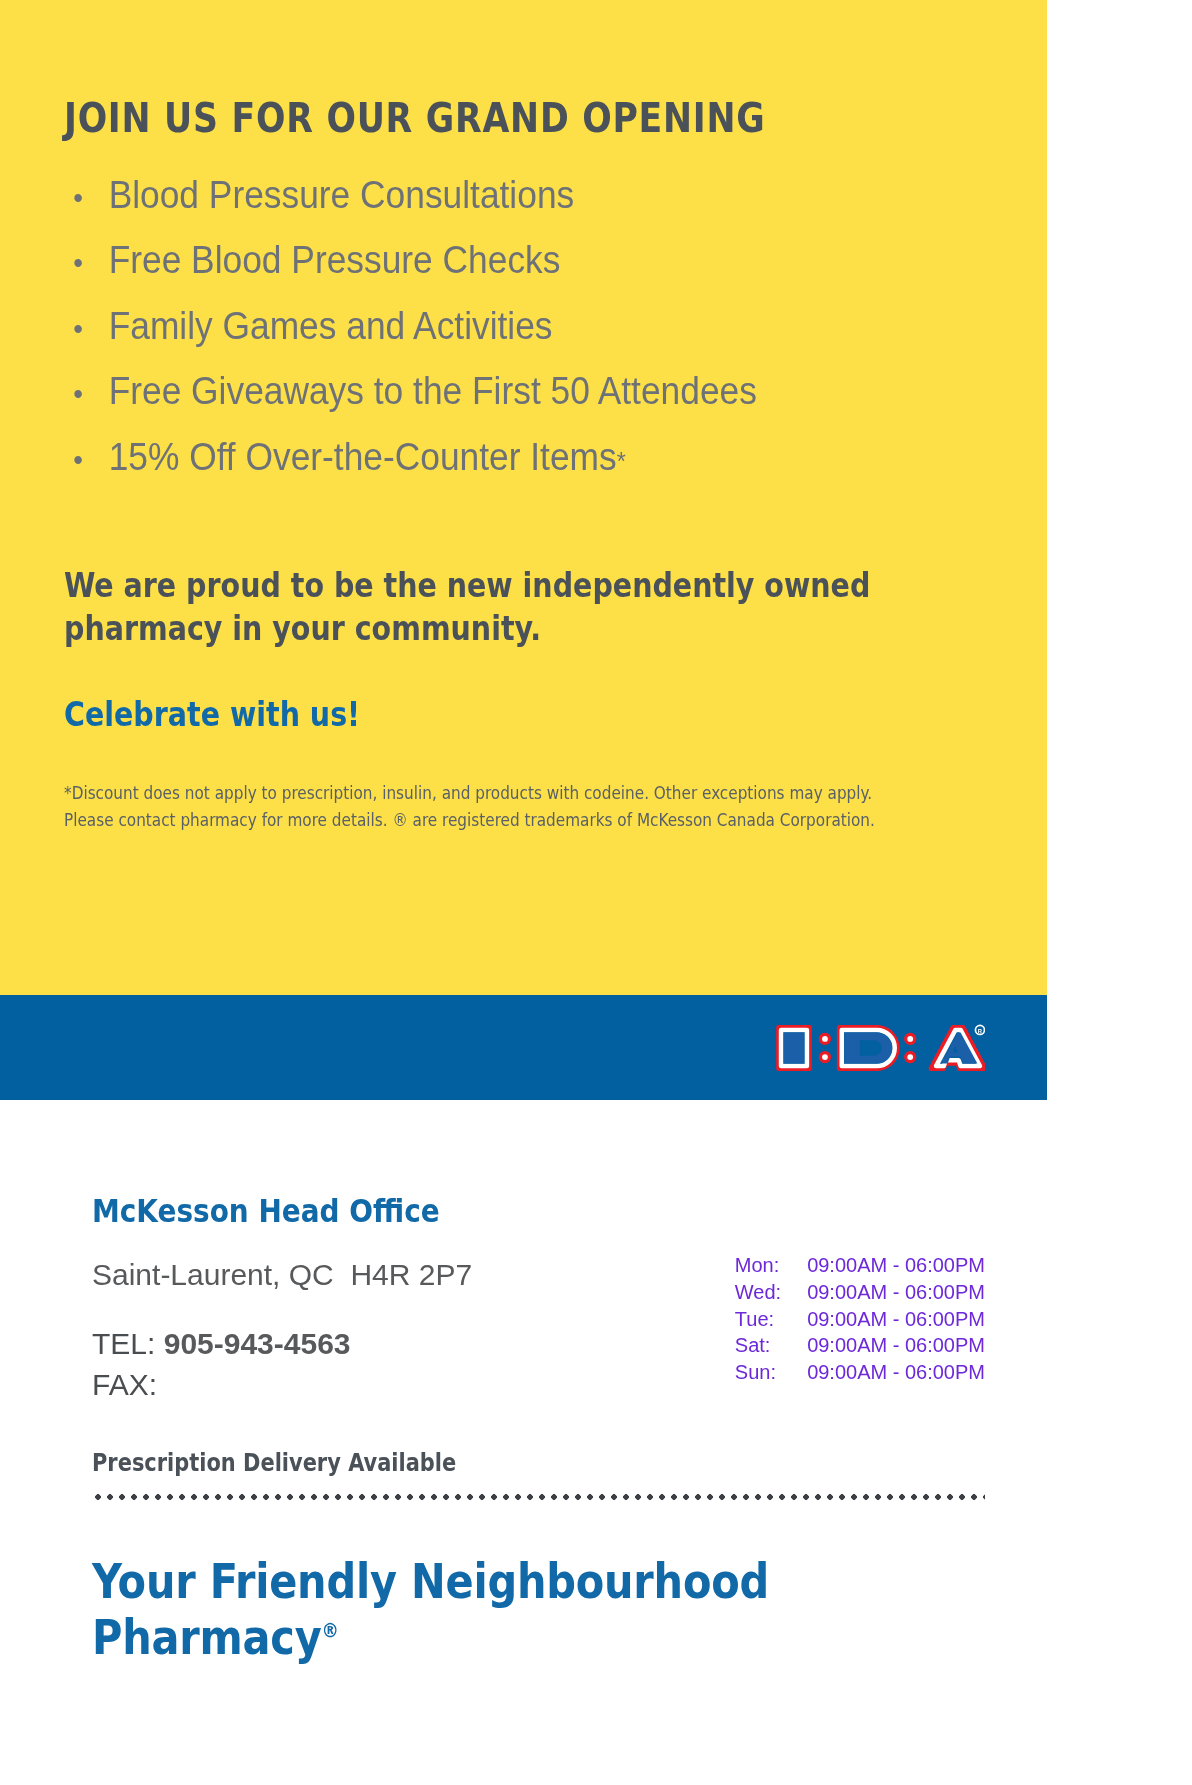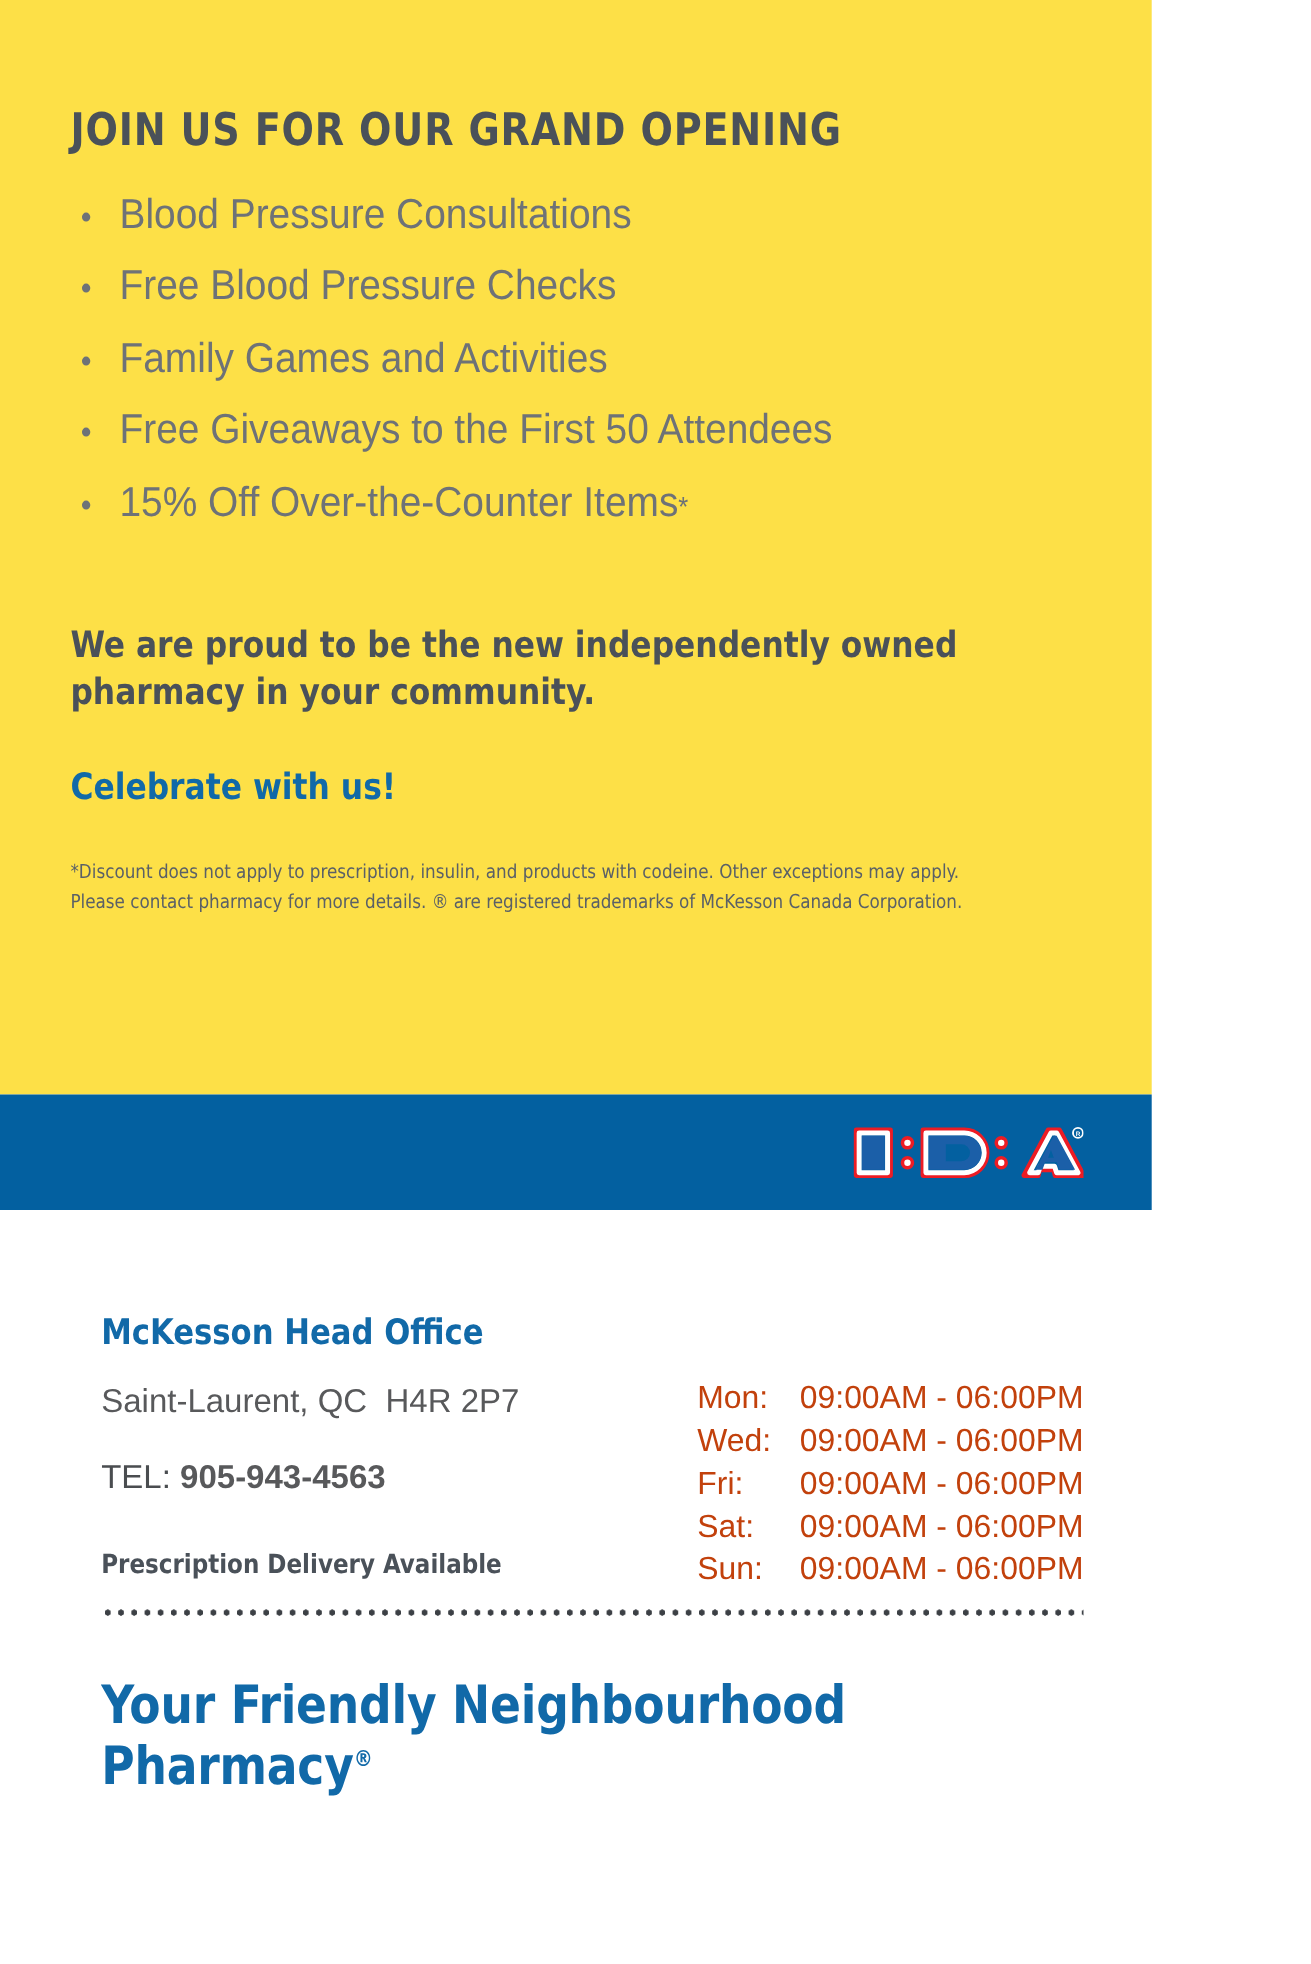--- a/index.html
+++ b/index.html
@@ -191,22 +191,22 @@
     transform-origin: left center;
   }
 
   
   .hours-table {
     flex: 0 0 auto;
     border-collapse: collapse;
     margin-right: 0;
   }
   .hours-table td {
-    font-size: 29px;
-    color: #c2410c;
+    font-size: 20px;
+    color: #6d28d9;
     line-height: 1.34;
     padding: 0;
     vertical-align: baseline;
     white-space: nowrap;
   }
   .hours-table td.day {
     padding-right: 26px;
     text-align: left;
   }
 
@@ -321,37 +321,41 @@
     <div class="contact-grid">
 
       <div class="contact-left">
         <div class="addr-line">Saint-Laurent, QC  H4R 2P7</div>
 
         <div class="phone-block">
           <div class="phone-row">
             <span class="lbl">TEL:</span>
             <span class="val">905-943-4563</span>
           </div>
+          <div class="phone-row">
+            <span class="lbl">FAX:</span>
+            <span class="val"></span>
+          </div>
         </div>
 
         <div class="delivery-note">Prescription Delivery Available</div>
       </div>
 
       <table class="hours-table">
         <tbody>
           <tr>
             <td class="day">Mon:</td>
             <td class="time">09:00AM - 06:00PM</td>
           </tr>
           <tr>
             <td class="day">Wed:</td>
             <td class="time">09:00AM - 06:00PM</td>
           </tr>
           <tr>
-            <td class="day">Fri:</td>
+            <td class="day">Tue:</td>
             <td class="time">09:00AM - 06:00PM</td>
           </tr>
           <tr>
             <td class="day">Sat:</td>
             <td class="time">09:00AM - 06:00PM</td>
           </tr>
           <tr>
             <td class="day">Sun:</td>
             <td class="time">09:00AM - 06:00PM</td>
           </tr>

